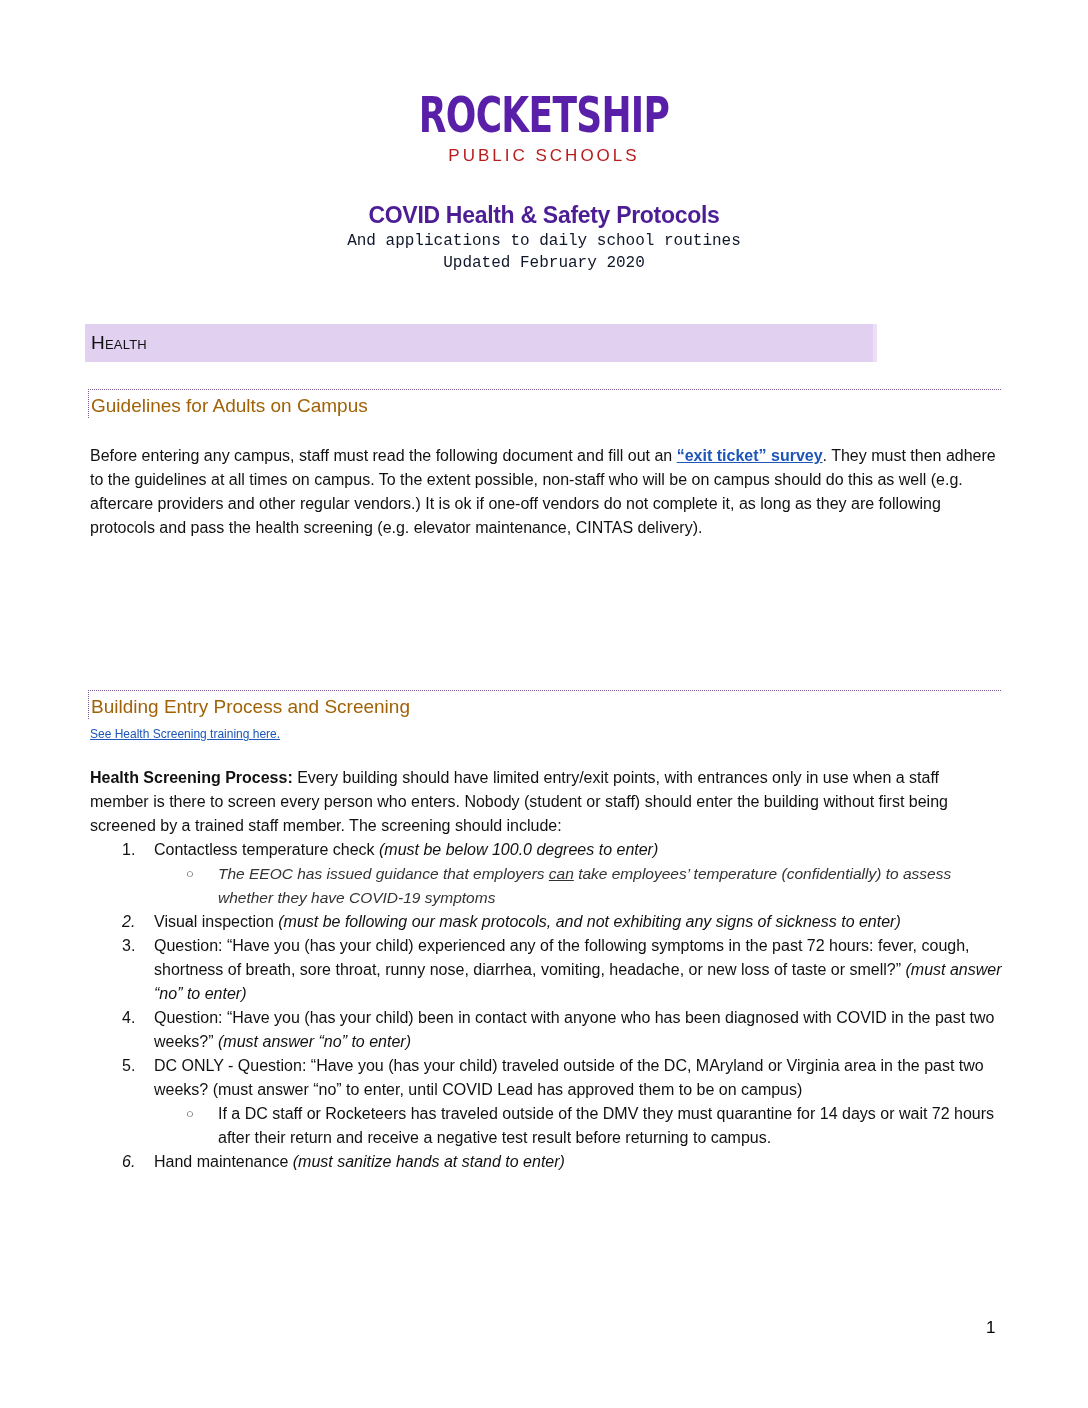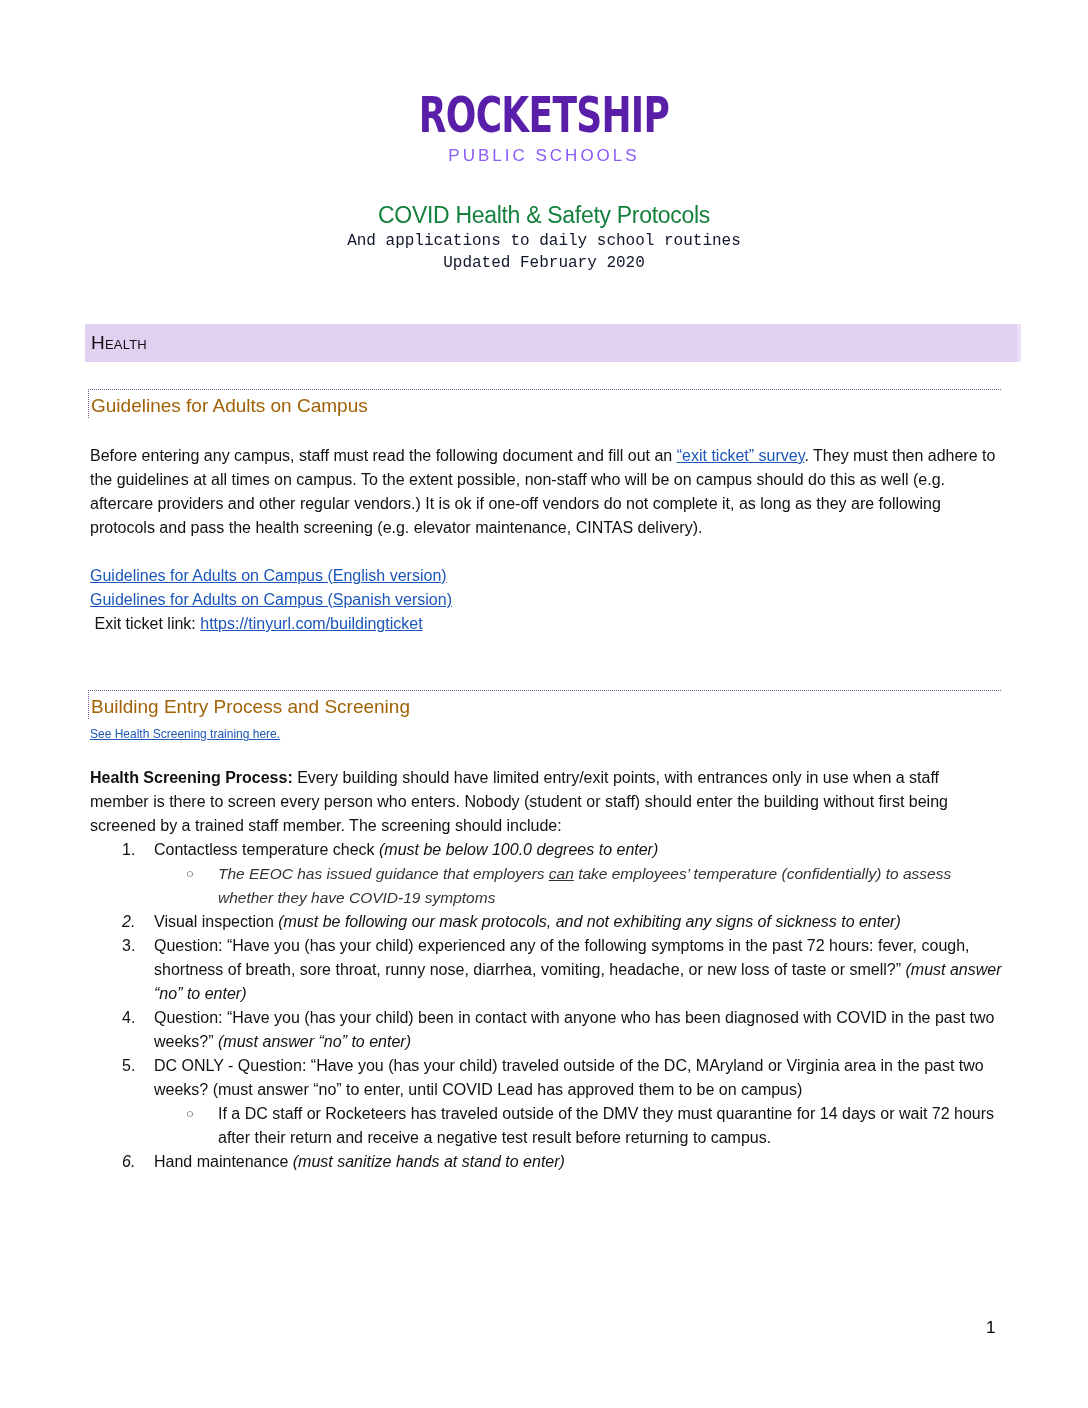--- a/index.html
+++ b/index.html
@@ -10,29 +10,29 @@
   .page { position: absolute; left: 0; top: 0; width: 1088px; height: 1408px; }
 
   .logo { position: absolute; left: 0; width: 1088px; text-align: center; }
   .logo-main {
     top: 86px; font-family: "DejaVu Sans", sans-serif; font-weight: bold;
     font-size: 50px; letter-spacing: -1px; color: #5a1fa8;
     transform: scaleX(0.72); transform-origin: center; line-height: 58px;
   }
   .logo-sub {
     top: 146px; font-family: "Liberation Sans", sans-serif;
-    font-size: 17px; letter-spacing: 3px; color: #8b5cf6; line-height: 20px;
+    font-size: 17px; letter-spacing: 3px; color: #b91c1c; line-height: 20px;
   }
 
   .title-block { position: absolute; left: 0; top: 200px; width: 1088px; text-align: center; }
-  .doc-title { font-size: 23px; font-weight: normal; color: #15803d; line-height: 30px; letter-spacing: -0.3px; }
+  .doc-title { font-size: 23px; font-weight: bold; color: #4c1d95; line-height: 30px; letter-spacing: -0.3px; }
   .doc-subtitle, .doc-updated { font-size: 16px; line-height: 22px; color: #0f172a; font-family: Liberation Mono, monospace; }
 
   .section-band {
-    position: absolute; left: 85px; top: 324px; width: 936px; height: 38px;
+    position: absolute; left: 85px; top: 324px; width: 792px; height: 38px;
     background: #e1d0f0; border-right: 4px solid #ecdff7; box-sizing: border-box;
   }
   .section-band span {
     position: absolute; left: 6px; top: 8px; font-size: 19px; color: #111;
     font-variant: small-caps; letter-spacing: 0.2px;
   }
 
   .sub-heading {
     position: absolute; left: 88px; width: 910px;
     border-top: 1px dotted #7a5b95; border-left: 1px dotted #7a5b95;
@@ -41,21 +41,21 @@
   }
   .sh1 { top: 389px; }
   .sh2 { top: 690px; }
 
   .para {
     position: absolute; left: 90px; width: 912px;
     font-size: 16px; line-height: 24px; color: #111;
   }
   .p1 { top: 444px; }
   a, .link { color: #1c56b8; text-decoration: underline; }
-  .bold-link { font-weight: normal; }
+  .bold-link { font-weight: bold; }
 
   .links-block { position: absolute; left: 90px; top: 564px; font-size: 16px; line-height: 24px; }
   .links-block div { white-space: nowrap; }
 
   .training-link { position: absolute; left: 90px; top: 722px; font-size: 12px; line-height: 24px; }
 
   .p2 { top: 766px; }
 
   .list { position: absolute; left: 90px; top: 838px; width: 912px; font-size: 16px; line-height: 24px; }
   .li { position: relative; padding-left: 64px; }
@@ -85,25 +85,20 @@
   <div class="section-band">
     <span>Health</span>
   </div>
 
   <div class="sub-heading sh1">Guidelines for Adults on Campus</div>
 
   <div class="para p1">
     <span>Before entering any campus, staff must read the following document and fill out an </span><a class="bold-link">“exit ticket” survey</a><span>. They must then adhere to the guidelines at all times on campus. To the extent possible, non-staff who will be on campus should do this as well (e.g. aftercare providers and other regular vendors.) It is ok if one-off vendors do not complete it, as long as they are following protocols and pass the health screening (e.g. elevator maintenance, CINTAS delivery).</span>
   </div>
 
-  <div class="links-block">
-    <div><a>Guidelines for Adults on Campus (English version)</a></div>
-    <div><a>Guidelines for Adults on Campus (Spanish version)</a></div>
-    <div>&nbsp;<span>Exit ticket link: </span><a>https://tinyurl.com/buildingticket</a></div>
-  </div>
 
   <div class="sub-heading sh2">Building Entry Process and Screening</div>
   <div class="training-link"><a>See Health Screening training here.</a></div>
 
   <div class="para p2">
     <b>Health Screening Process:</b><span> Every building should have limited entry/exit points, with entrances only in use when a staff member is there to screen every person who enters. Nobody (student or staff) should enter the building without first being screened by a trained staff member. The screening should include:</span>
   </div>
 
   <div class="list">
     <div class="li">

